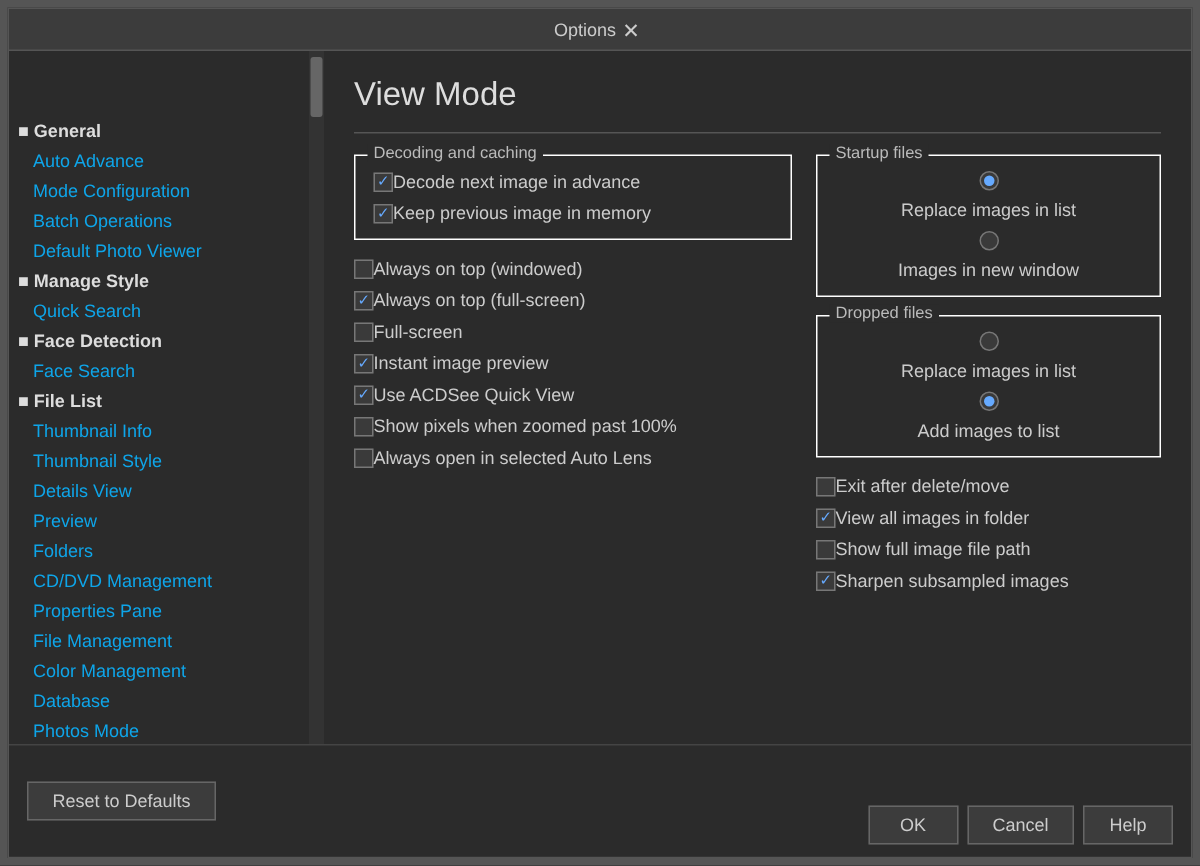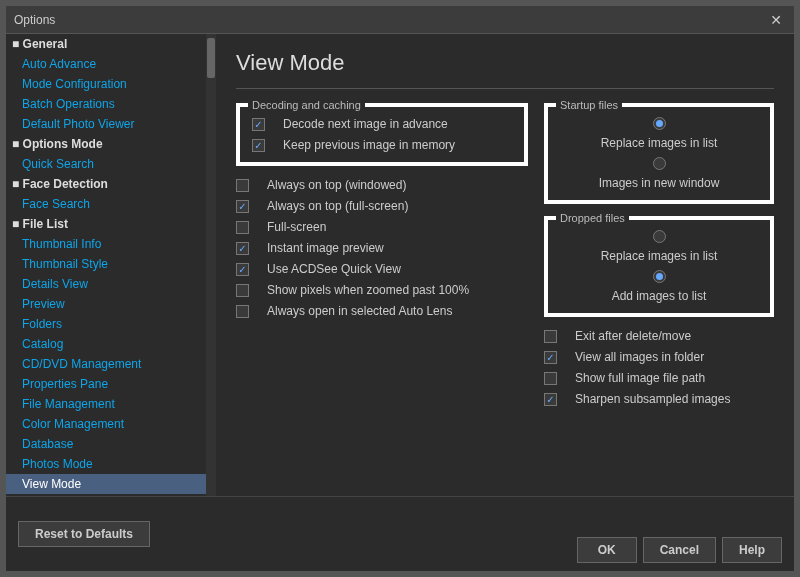--- a/index.html
+++ b/index.html
@@ -20,21 +20,21 @@
       background: #2b2b2b;
       border: 1px solid #555;
       display: flex;
       flex-direction: column;
     }
     .title-bar {
       background: #3c3c3c;
       height: 28px;
       display: flex;
       align-items: center;
-      justify-content: space-between;
+      justify-content: center;
       padding: 0 8px;
       flex-shrink: 0;
       border-bottom: 1px solid #555;
     }
     .title-bar-text {
       color: #ccc;
       font-size: 12px;
     }
     .title-bar-close {
       color: #ccc;
@@ -86,39 +86,39 @@
       display: flex;
       gap: 16px;
     }
     .left-col {
       flex: 1;
     }
     .right-col {
       width: 230px;
     }
     .group-box {
-      border: 4px solid #ffffff;
+      border: 1px solid #ffffff;
       padding: 10px 12px;
       margin-bottom: 12px;
       position: relative;
     }
     .group-label {
       position: absolute;
       top: -8px;
       left: 8px;
       background: #2b2b2b;
       padding: 0 4px;
       color: #bbb;
       font-size: 11px;
     }
     .checkbox-row {
       display: flex;
       align-items: center;
       margin-bottom: 7px;
-      gap: 18px;
+      gap: 0;
       color: #ccc;
       font-size: 12px;
     }
     .checkbox-row:last-child { margin-bottom: 0; }
     .cb {
       width: 13px;
       height: 13px;
       border: 1px solid #777;
       background: #3a3a3a;
       display: inline-flex;
@@ -175,36 +175,36 @@
     }
     .btn {
       padding: 5px 16px;
       border: 1px solid #666;
       background: #3c3c3c;
       color: #ccc;
       cursor: pointer;
       font-size: 12px;
       min-width: 60px;
       text-align: center;
-      font-weight: bold;
     }
     .btn-group {
       display: flex;
       gap: 6px;
       margin-top: 32px;
     }
     .sidebar-wrapper {
       display: flex;
       overflow: hidden;
       width: 210px;
       flex-shrink: 0;
     }
     .sidebar-list {
       flex: 1;
       overflow-y: auto;
+      margin-top: 43px;
     }
     .sidebar-list::-webkit-scrollbar { width: 0; }
     .scrollbar-track {
       width: 10px;
       background: #333;
       display: flex;
       flex-direction: column;
       align-items: center;
     }
     .scrollbar-thumb {
@@ -227,31 +227,30 @@
 
   <div class="dialog-body">
 
     <div class="sidebar-wrapper">
       <div class="sidebar-list">
       <div class="sidebar-category">■ General</div>
           <div class="sidebar-item">Auto Advance</div>
           <div class="sidebar-item">Mode Configuration</div>
           <div class="sidebar-item">Batch Operations</div>
           <div class="sidebar-item">Default Photo Viewer</div>
-          <div class="sidebar-category">■ Options Mode</div>
+          <div class="sidebar-category">■ Manage Style</div>
           <div class="sidebar-item">Quick Search</div>
           <div class="sidebar-category">■ Face Detection</div>
           <div class="sidebar-item">Face Search</div>
           <div class="sidebar-category">■ File List</div>
           <div class="sidebar-item">Thumbnail Info</div>
           <div class="sidebar-item">Thumbnail Style</div>
           <div class="sidebar-item">Details View</div>
           <div class="sidebar-item">Preview</div>
           <div class="sidebar-item">Folders</div>
-          <div class="sidebar-item">Catalog</div>
           <div class="sidebar-item">CD/DVD Management</div>
           <div class="sidebar-item">Properties Pane</div>
           <div class="sidebar-item">File Management</div>
           <div class="sidebar-item">Color Management</div>
           <div class="sidebar-item">Database</div>
           <div class="sidebar-item">Photos Mode</div>
           <div class="sidebar-item selected">View Mode</div>
           <div class="sidebar-item">Display</div>
         </div>
       <div class="scrollbar-track">

